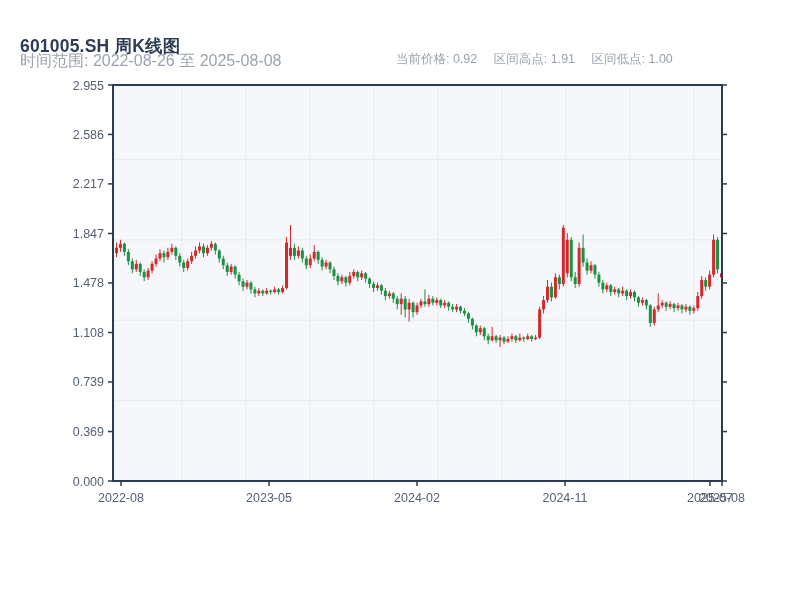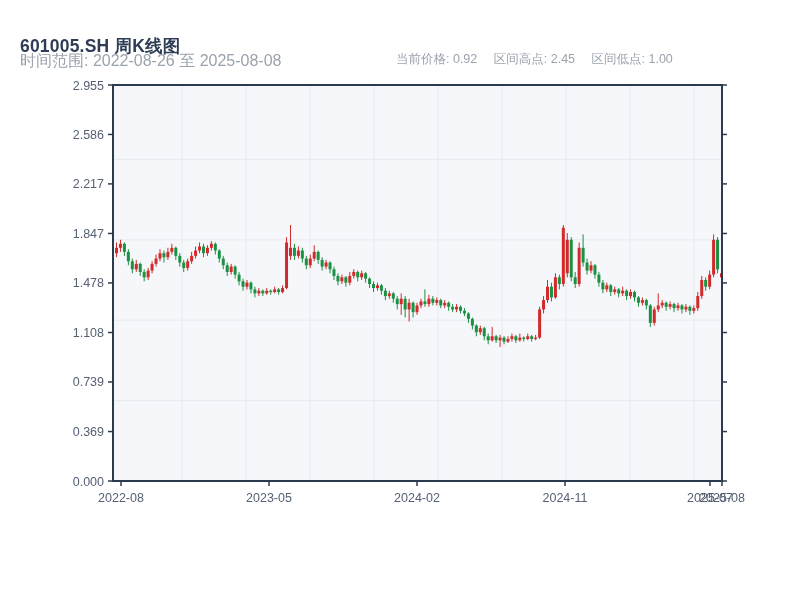--- a/index.html
+++ b/index.html
@@ -387,16 +387,16 @@
     <text x="710" y="502" text-anchor="middle" fill="#556073" font-size="12.5" font-family="&quot;Liberation Sans&quot;,&quot;DejaVu Sans&quot;,sans-serif">2025-07</text>
     <line x1="722" y1="481" x2="722" y2="486" stroke="#2c3a4e" stroke-width="1.5"></line>
     <text x="722" y="502" text-anchor="middle" fill="#556073" font-size="12.5" font-family="&quot;Liberation Sans&quot;,&quot;DejaVu Sans&quot;,sans-serif">2025-08</text>
   </svg>
 
 <div class="title">601005.SH 周K线图</div>
 <div class="subrow">
   <span class="time-range">时间范围: 2022-08-26 至 2025-08-08</span>
   <span class="stats">
     <span>当前价格: 0.92</span>
-    <span>区间高点: 2.45</span>
+    <span>区间高点: 1.91</span>
     <span>区间低点: 1.00</span>
   </span>
 </div>
 
 </body></html>

